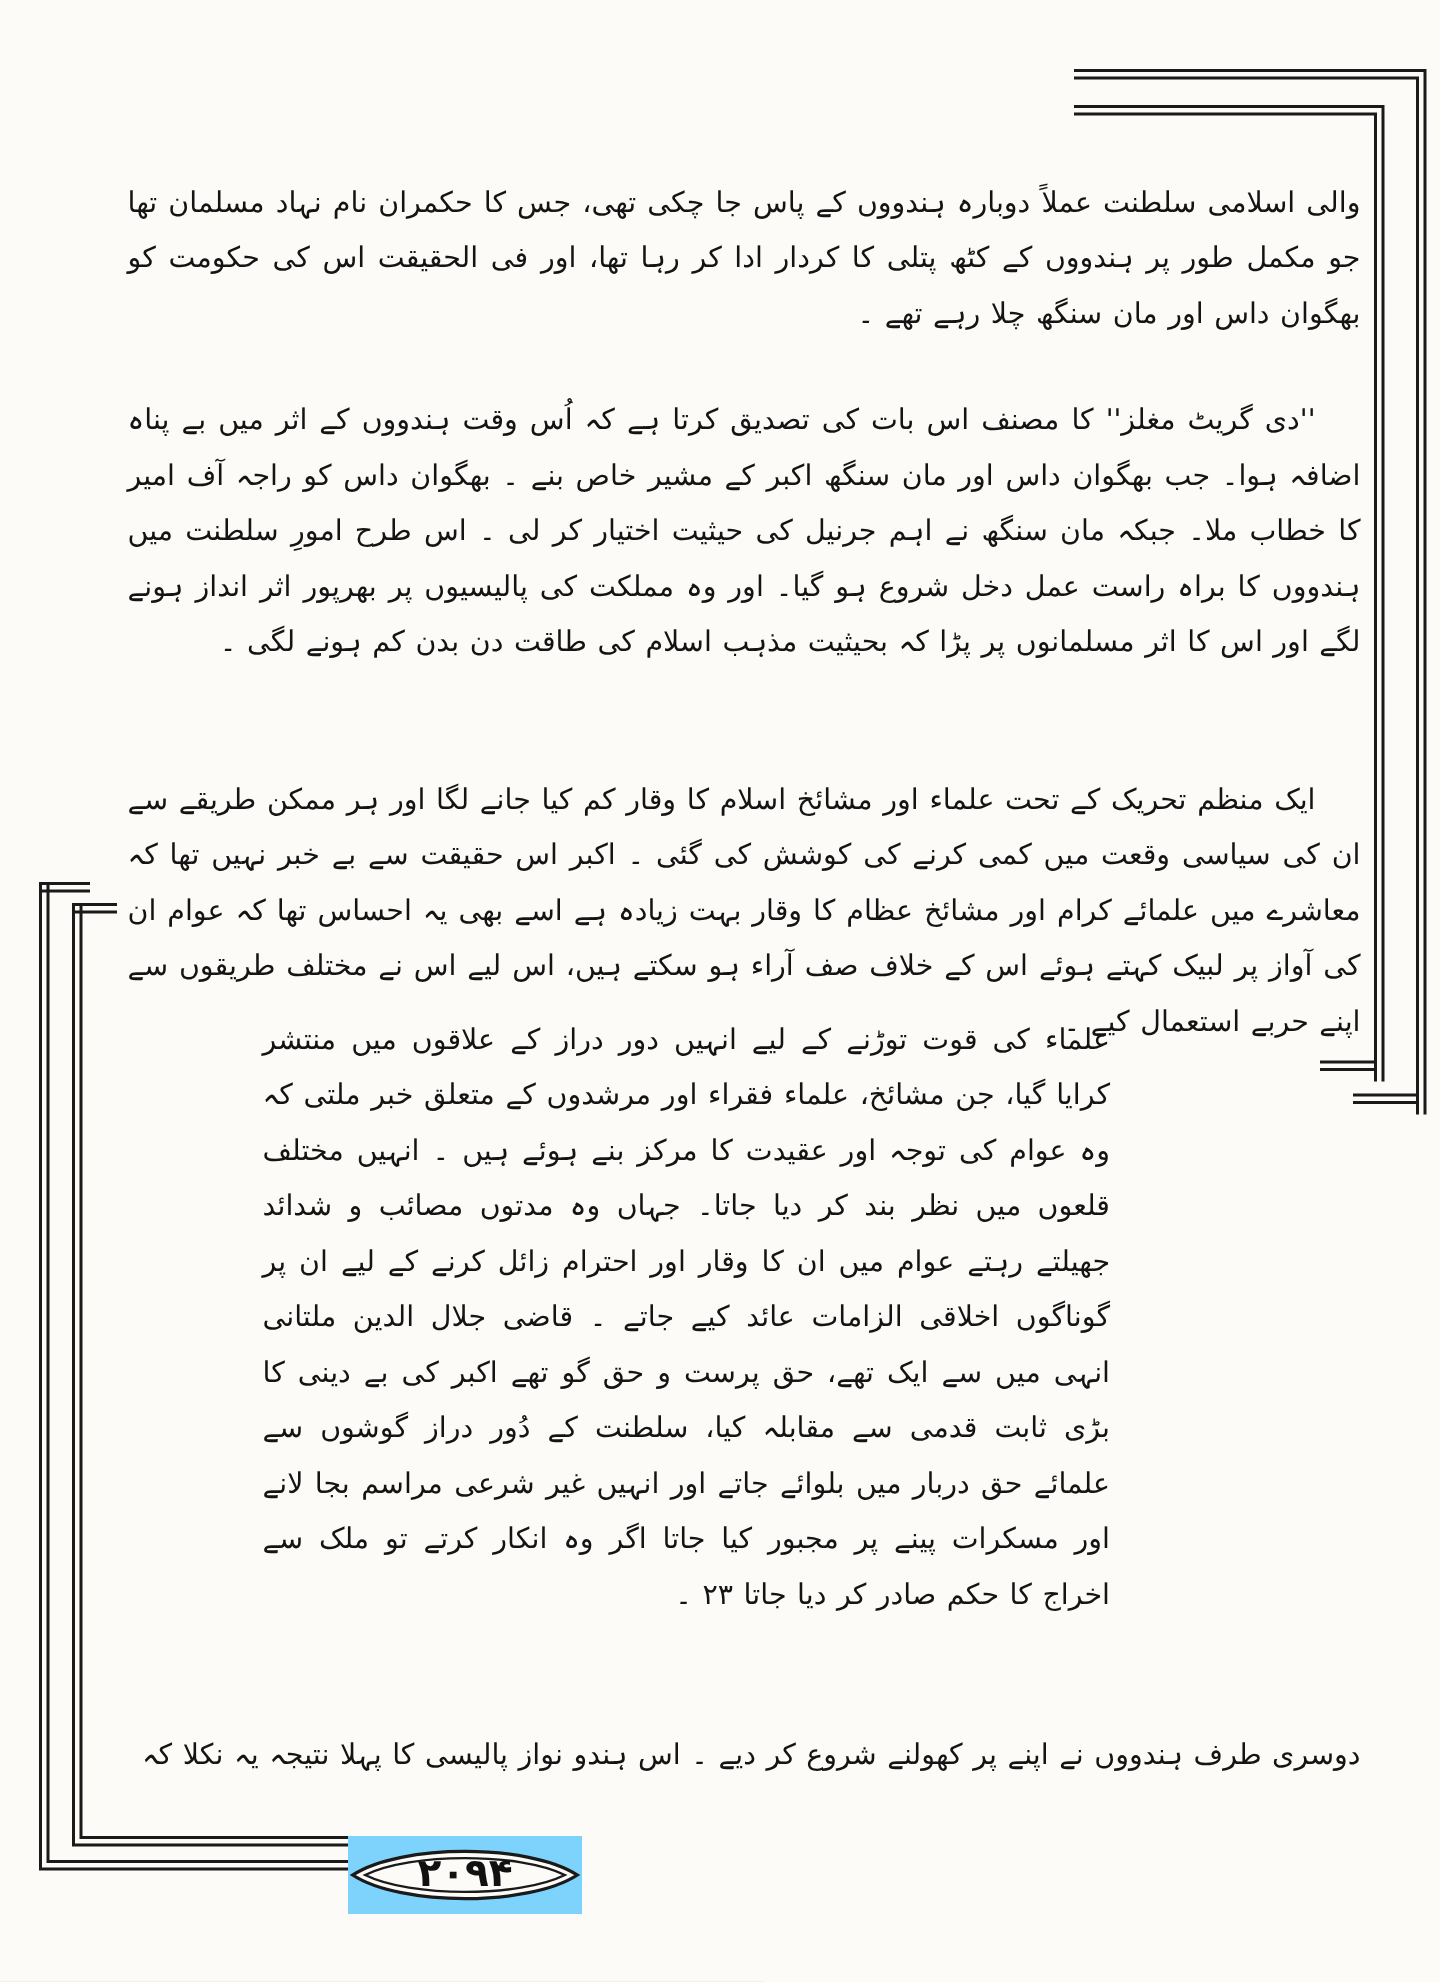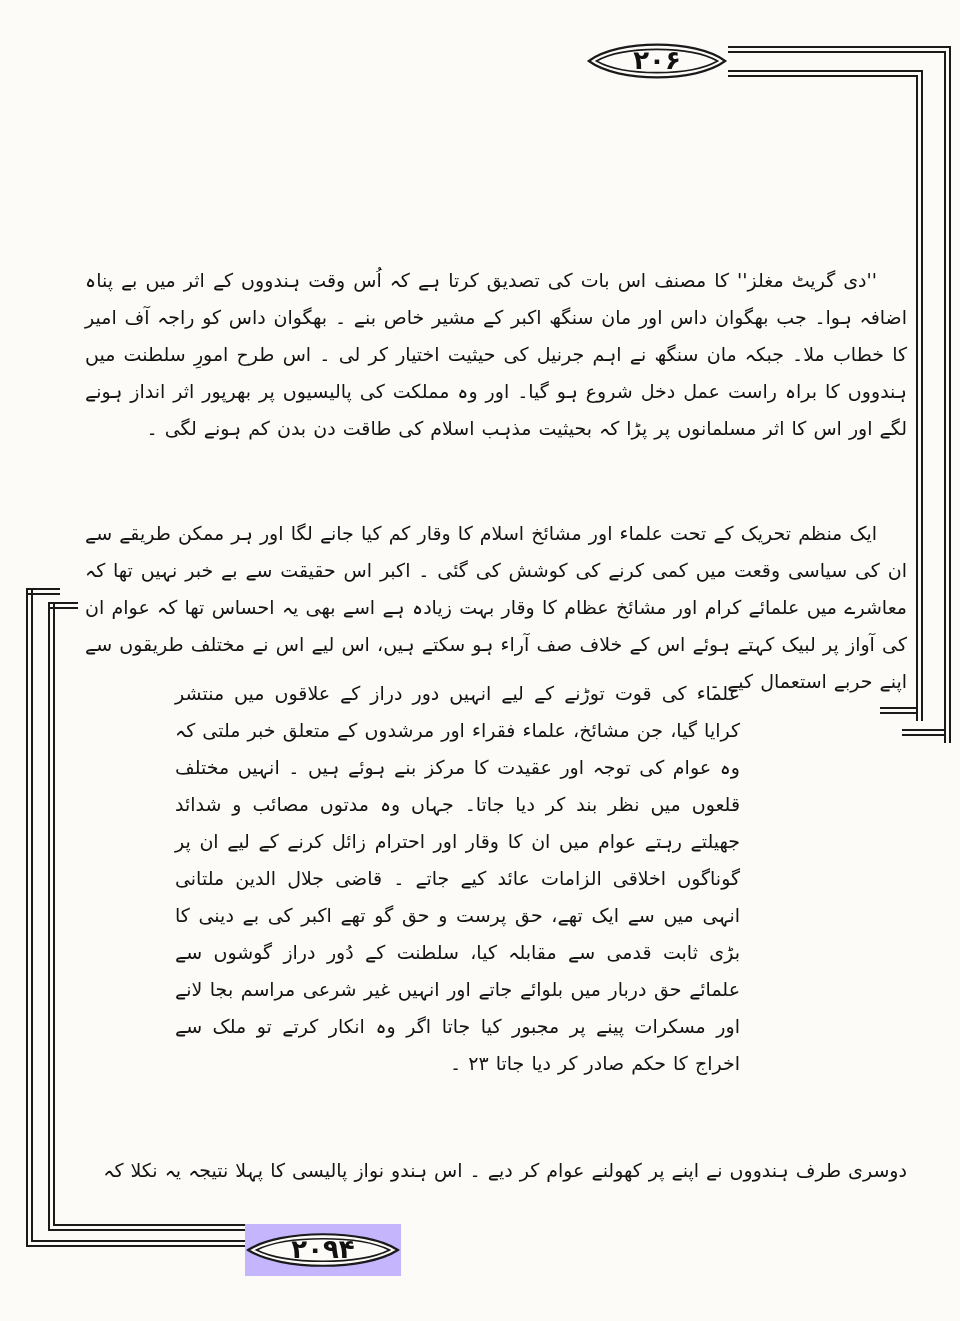--- a/index.html
+++ b/index.html
@@ -105,57 +105,51 @@
     color: #111;
     line-height: 1;
     padding-bottom: 2px;
   }
   .cartouche-top {
     left: 586px; top: 34px;
     width: 142px; height: 54px;
     background: #fcfbf8;
   }
   .cartouche-bottom {
-    left: 245px; top: 1224px;
+    left: 232px; top: 1224px;
     width: 156px; height: 52px;
-    background: #c4b5fd;
+    background: #7dd3fc;
   }
 </style>
 </head>
 <body>
 
 <div class="page">
 
   <div class="frame frame-tr-outer"></div>
   <div class="frame frame-tr-inner"></div>
   <div class="frame tick-tr-inner"></div>
   <div class="frame tick-tr-outer"></div>
   <div class="frame frame-bl-outer"></div>
   <div class="frame frame-bl-inner"></div>
   <div class="frame tick-bl-outer"></div>
   <div class="frame tick-bl-inner"></div>
 
-  <div class="cartouche cartouche-top">
-    <svg viewBox="0 0 150 52" preserveAspectRatio="none">
-      <path d="M3,26 C34,5 116,5 147,26 C116,47 34,47 3,26 Z" fill="#fcfbf8" stroke="#1a1a1a" stroke-width="2.2"></path>
-      <path d="M11,26 C40,11 110,11 139,26 C110,41 40,41 11,26 Z" fill="none" stroke="#1a1a1a" stroke-width="1.6"></path>
-    </svg>
-    <span class="num">۲۰۶</span>
-  </div>
 
   <div class="cartouche cartouche-bottom">
     <svg viewBox="0 0 150 52" preserveAspectRatio="none">
       <path d="M3,26 C34,5 116,5 147,26 C116,47 34,47 3,26 Z" fill="#fcfbf8" stroke="#1a1a1a" stroke-width="2.2"></path>
       <path d="M11,26 C40,11 110,11 139,26 C110,41 40,41 11,26 Z" fill="none" stroke="#1a1a1a" stroke-width="1.6"></path>
     </svg>
     <span class="num">۲۰۹۴</span>
   </div>
 
+  <p class="urdu-text para-1">والی اسلامی سلطنت عملاً دوبارہ ہندووں کے پاس جا چکی تھی، جس کا حکمران نام نہاد مسلمان تھا جو مکمل طور پر ہندووں کے کٹھ پتلی کا کردار ادا کر رہا تھا، اور فی الحقیقت اس کی حکومت کو بھگوان داس اور مان سنگھ چلا رہے تھے ۔</p>
 
   <p class="urdu-text para-2">''دی گریٹ مغلز'' کا مصنف اس بات کی تصدیق کرتا ہے کہ اُس وقت ہندووں کے اثر میں بے پناہ اضافہ ہوا۔ جب بھگوان داس اور مان سنگھ اکبر کے مشیر خاص بنے ۔ بھگوان داس کو راجہ آف امیر کا خطاب ملا۔ جبکہ مان سنگھ نے اہم جرنیل کی حیثیت اختیار کر لی ۔ اس طرح امورِ سلطنت میں ہندووں کا براہ راست عمل دخل شروع ہو گیا۔ اور وہ مملکت کی پالیسیوں پر بھرپور اثر انداز ہونے لگے اور اس کا اثر مسلمانوں پر پڑا کہ بحیثیت مذہب اسلام کی طاقت دن بدن کم ہونے لگی ۔</p>
 
   <p class="urdu-text para-3">ایک منظم تحریک کے تحت علماء اور مشائخ اسلام کا وقار کم کیا جانے لگا اور ہر ممکن طریقے سے ان کی سیاسی وقعت میں کمی کرنے کی کوشش کی گئی ۔ اکبر اس حقیقت سے بے خبر نہیں تھا کہ معاشرے میں علمائے کرام اور مشائخ عظام کا وقار بہت زیادہ ہے اسے بھی یہ احساس تھا کہ عوام ان کی آواز پر لبیک کہتے ہوئے اس کے خلاف صف آراء ہو سکتے ہیں، اس لیے اس نے مختلف طریقوں سے اپنے حربے استعمال کیے ۔</p>
 
   <p class="urdu-text para-4">علماء کی قوت توڑنے کے لیے انہیں دور دراز کے علاقوں میں منتشر کرایا گیا، جن مشائخ، علماء فقراء اور مرشدوں کے متعلق خبر ملتی کہ وہ عوام کی توجہ اور عقیدت کا مرکز بنے ہوئے ہیں ۔ انہیں مختلف قلعوں میں نظر بند کر دیا جاتا۔ جہاں وہ مدتوں مصائب و شدائد جھیلتے رہتے عوام میں ان کا وقار اور احترام زائل کرنے کے لیے ان پر گوناگوں اخلاقی الزامات عائد کیے جاتے ۔ قاضی جلال الدین ملتانی انہی میں سے ایک تھے، حق پرست و حق گو تھے اکبر کی بے دینی کا بڑی ثابت قدمی سے مقابلہ کیا، سلطنت کے دُور دراز گوشوں سے علمائے حق دربار میں بلوائے جاتے اور انہیں غیر شرعی مراسم بجا لانے اور مسکرات پینے پر مجبور کیا جاتا اگر وہ انکار کرتے تو ملک سے اخراج کا حکم صادر کر دیا جاتا ۲۳ ۔</p>
 
-  <p class="urdu-text para-5">دوسری طرف ہندووں نے اپنے پر کھولنے عوام کر دیے ۔ اس ہندو نواز پالیسی کا پہلا نتیجہ یہ نکلا کہ</p>
+  <p class="urdu-text para-5">دوسری طرف ہندووں نے اپنے پر کھولنے شروع کر دیے ۔ اس ہندو نواز پالیسی کا پہلا نتیجہ یہ نکلا کہ</p>
 
 </div>
 
 </body></html>

